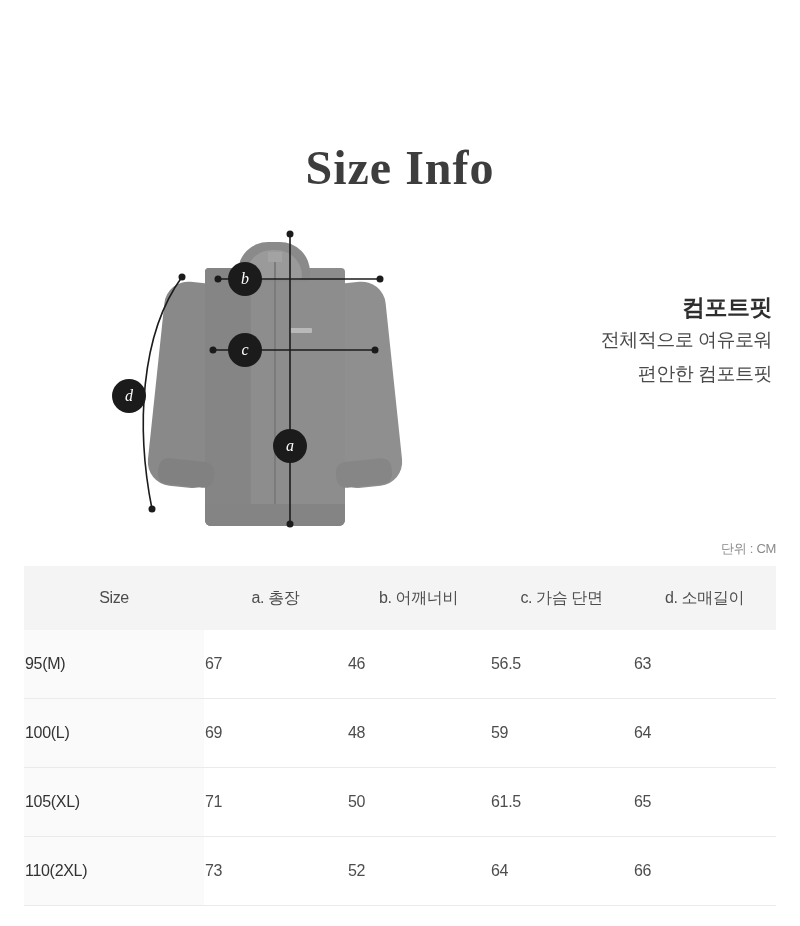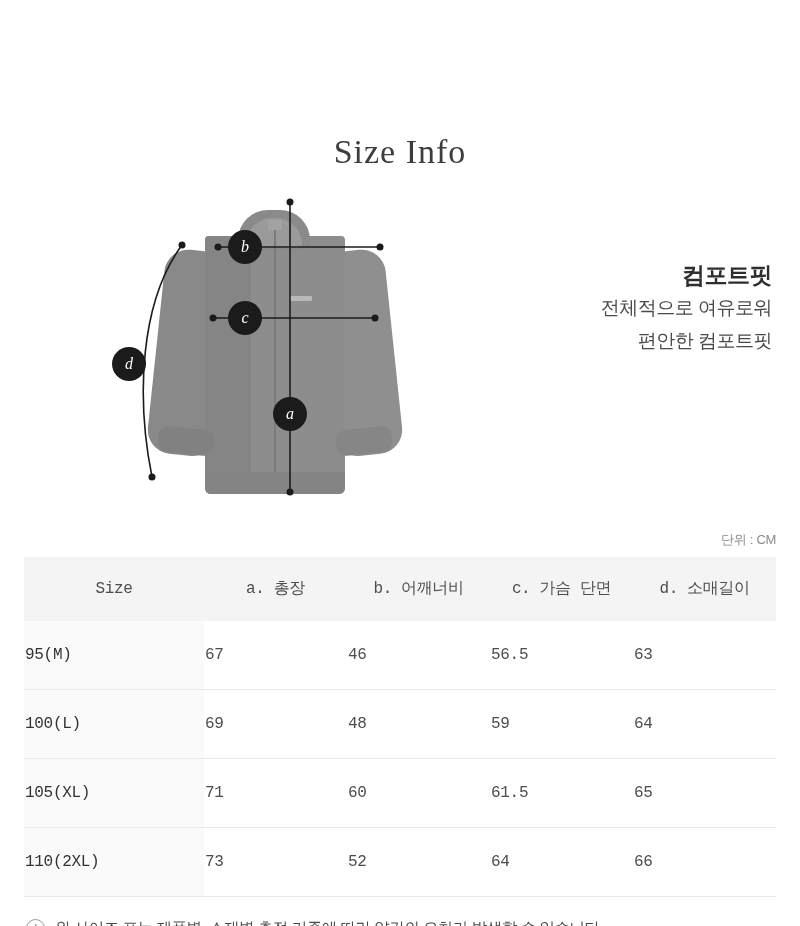--- a/index.html
+++ b/index.html
@@ -19,22 +19,22 @@
     width: 800px;
     height: 926px;
     position: relative;
     background: #ffffff;
   }
 
   
   .title {
     text-align: center;
     font-family: "Liberation Serif", serif;
-    font-size: 34px;
-    font-weight: 400;
+    font-size: 48px;
+    font-weight: 700;
     letter-spacing: 1px;
     color: #3d3d3d;
     padding-top: 112px;
     line-height: 1;
   }
 
   
   .illustration-wrap {
     position: relative;
     height: 330px;
@@ -221,21 +221,20 @@
   }
 
   
   .size-table {
     position: absolute;
     left: 24px;
     top: 534px;
     width: 752px;
     border-collapse: collapse;
     table-layout: fixed;
-    font-family: Liberation Mono, monospace;
   }
   .size-table th {
     background: #f4f4f4;
     font-size: 16px;
     font-weight: normal;
     color: #4d4d4d;
     height: 62px;
     letter-spacing: -0.4px;
   }
   .size-table td {
@@ -370,21 +369,21 @@
       <tr>
         <td class="rowhead">100(L)</td>
         <td>69</td>
         <td>48</td>
         <td>59</td>
         <td>64</td>
       </tr>
       <tr>
         <td class="rowhead">105(XL)</td>
         <td>71</td>
-        <td>60</td>
+        <td>50</td>
         <td>61.5</td>
         <td>65</td>
       </tr>
       <tr>
         <td class="rowhead">110(2XL)</td>
         <td>73</td>
         <td>52</td>
         <td>64</td>
         <td>66</td>
       </tr>

